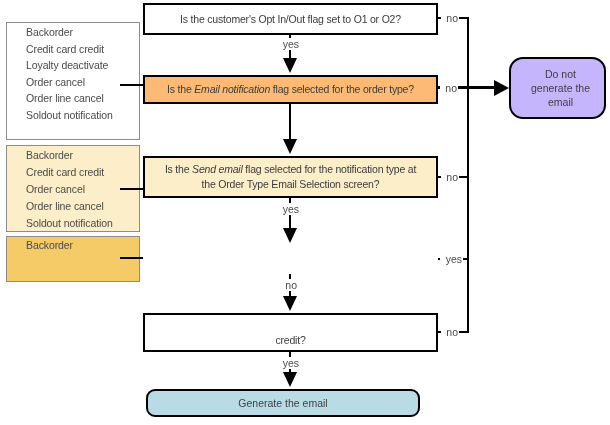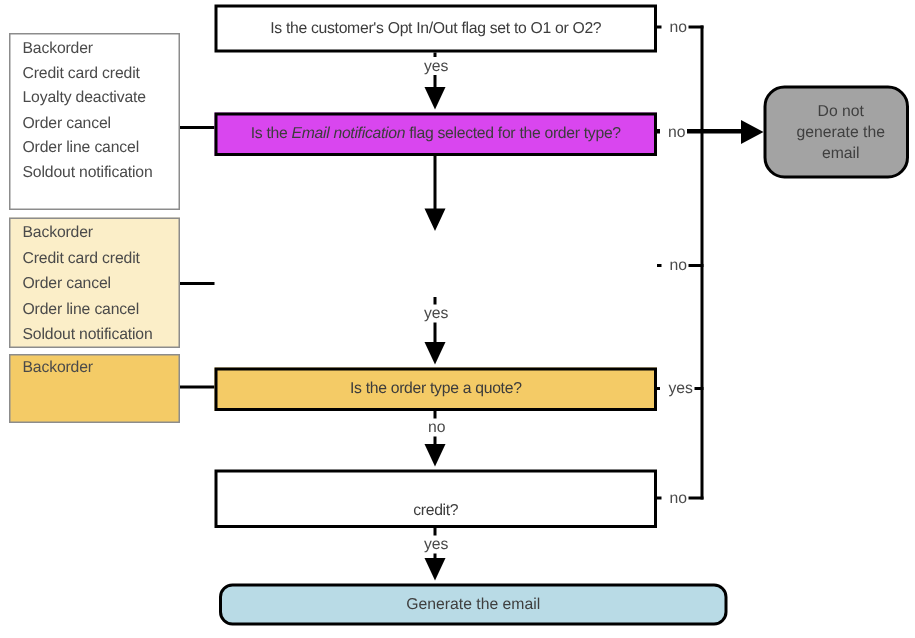--- a/index.html
+++ b/index.html
@@ -2,54 +2,54 @@
 <html><head>
 <meta charset="utf-8">
 <style>
   html,body { margin:0; padding:0; background:#ffffff; }
   .canvas {
     position:relative; width:610px; height:425px; background:#ffffff;
     font-family:"Liberation Sans", sans-serif; overflow:hidden;
   }
   
   .list-box {
-    position:absolute; box-sizing:border-box; left:6px; width:114px;
-    border:1px solid #8c8c8c; padding:1px 2px 0 8px;
+    position:absolute; box-sizing:border-box; left:6px; width:134px;
+    border:1px solid #8c8c8c; padding:1px 2px 0 19px;
     font-size:10.5px; color:#4a4a4a; letter-spacing:-0.1px;
   }
   .list-box .li { line-height:16.5px; }
   #list2 .li { line-height:17px; }
   #list3 .li { line-height:15px; }
   #list1 { top:22px; height:118px; }
   #list2 { top:145px; height:87px; }
   #list3 { top:236px; height:46px; }
 
   
   .decision {
     position:absolute; box-sizing:border-box; left:143px; width:295px;
     border:2px solid #000; display:flex; align-items:center; justify-content:center;
     text-align:center; font-size:10.5px; color:#3c3c3c; letter-spacing:-0.2px;
     line-height:15px;
   }
   .decision .dtext { width:100%; white-space:nowrap; }
   #d1 { top:3px;   height:32px; background:#ffffff; }
-  #d2 { top:75px;  height:29px; background:#d946ef; }
+  #d2 { top:75px;  height:29px; background:#fdba74; }
   #d3 { top:156px; height:42px; background:#fbeec8; }
   #d4 { top:245px; height:29px; background:#f4cb66; }
   #d5 { top:313px; height:39px; background:#ffffff; }
   .decision em { font-style:italic; }
 
   
   .terminal {
     position:absolute; box-sizing:border-box; border:2px solid #000;
     display:flex; align-items:center; justify-content:center; text-align:center;
     font-size:10.5px; color:#3f3f3f; line-height:14px;
   }
   #term-no  { left:509px; top:57px; width:97px; height:62px; border-radius:14px; background:#ca8c8c; padding:0 6px; }
-  #term-yes { left:146px; top:389px; width:339px; height:28px; border-radius:9px;  background:#b9dbe6; }
+  #term-yes { left:146px; top:389px; width:274px; height:28px; border-radius:9px;  background:#b9dbe6; }
 
   
   .hline, .vline { position:absolute; background:#000; }
   .arrow-down {
     position:absolute; width:0; height:0;
     border-left:7px solid transparent; border-right:7px solid transparent;
     border-top:15px solid #000;
   }
   .arrow-right {
     position:absolute; width:0; height:0;
@@ -125,24 +125,24 @@
   <div class="hline" id="c-l3"></div>
 
   <div class="decision" id="d1">
     <div class="dtext">Is the customer's Opt In/Out flag set to O1 or O2?</div>
   </div>
 
   <div class="decision" id="d2">
     <div class="dtext"><span>Is the </span><em>Email notification</em><span> flag selected for the order type?</span></div>
   </div>
 
+  <div class="decision" id="d3">
+    <div class="dtext"><span>Is the </span><em>Send email</em><span> flag selected for the notification type at</span><br><span>the Order Type Email Selection screen?</span></div>
+  </div>
 
-  <div class="decision" id="d4">
-    <div class="dtext">Is the order type a quote?</div>
-  </div>
 
   <div class="decision" id="d5">
     <div class="dtext"><br><span>credit?</span></div>
   </div>
 
   <div class="vline" id="v-d1"></div>
   <div class="arrow-down" id="a-d1"></div>
   <div class="edge-label" id="lbl-d1-down">yes</div>
 
   <div class="vline" id="v-d2"></div>
@@ -167,20 +167,20 @@
   <div class="hline" id="h-d5"></div>
   <div class="vline" id="v-collector"></div>
   <div class="arrow-right" id="a-term-no"></div>
 
   <div class="edge-label" id="lbl-d1-no">no</div>
   <div class="edge-label" id="lbl-d2-no">no</div>
   <div class="edge-label" id="lbl-d3-no">no</div>
   <div class="edge-label" id="lbl-d4-yes">yes</div>
   <div class="edge-label" id="lbl-d5-no">no</div>
 
-  <div class="terminal" id="term-no" style="background-color: #a3a3a3; padding-left: 12px;">
+  <div class="terminal" id="term-no" style="background-color: #c4b5fd; padding-left: 12px;">
     <div>Do not generate the email</div>
   </div>
   <div class="terminal" id="term-yes" style="background-color: rgb(185, 219, 230);">
     <div>Generate the email</div>
   </div>
 
 </div>
 
 </body></html>

